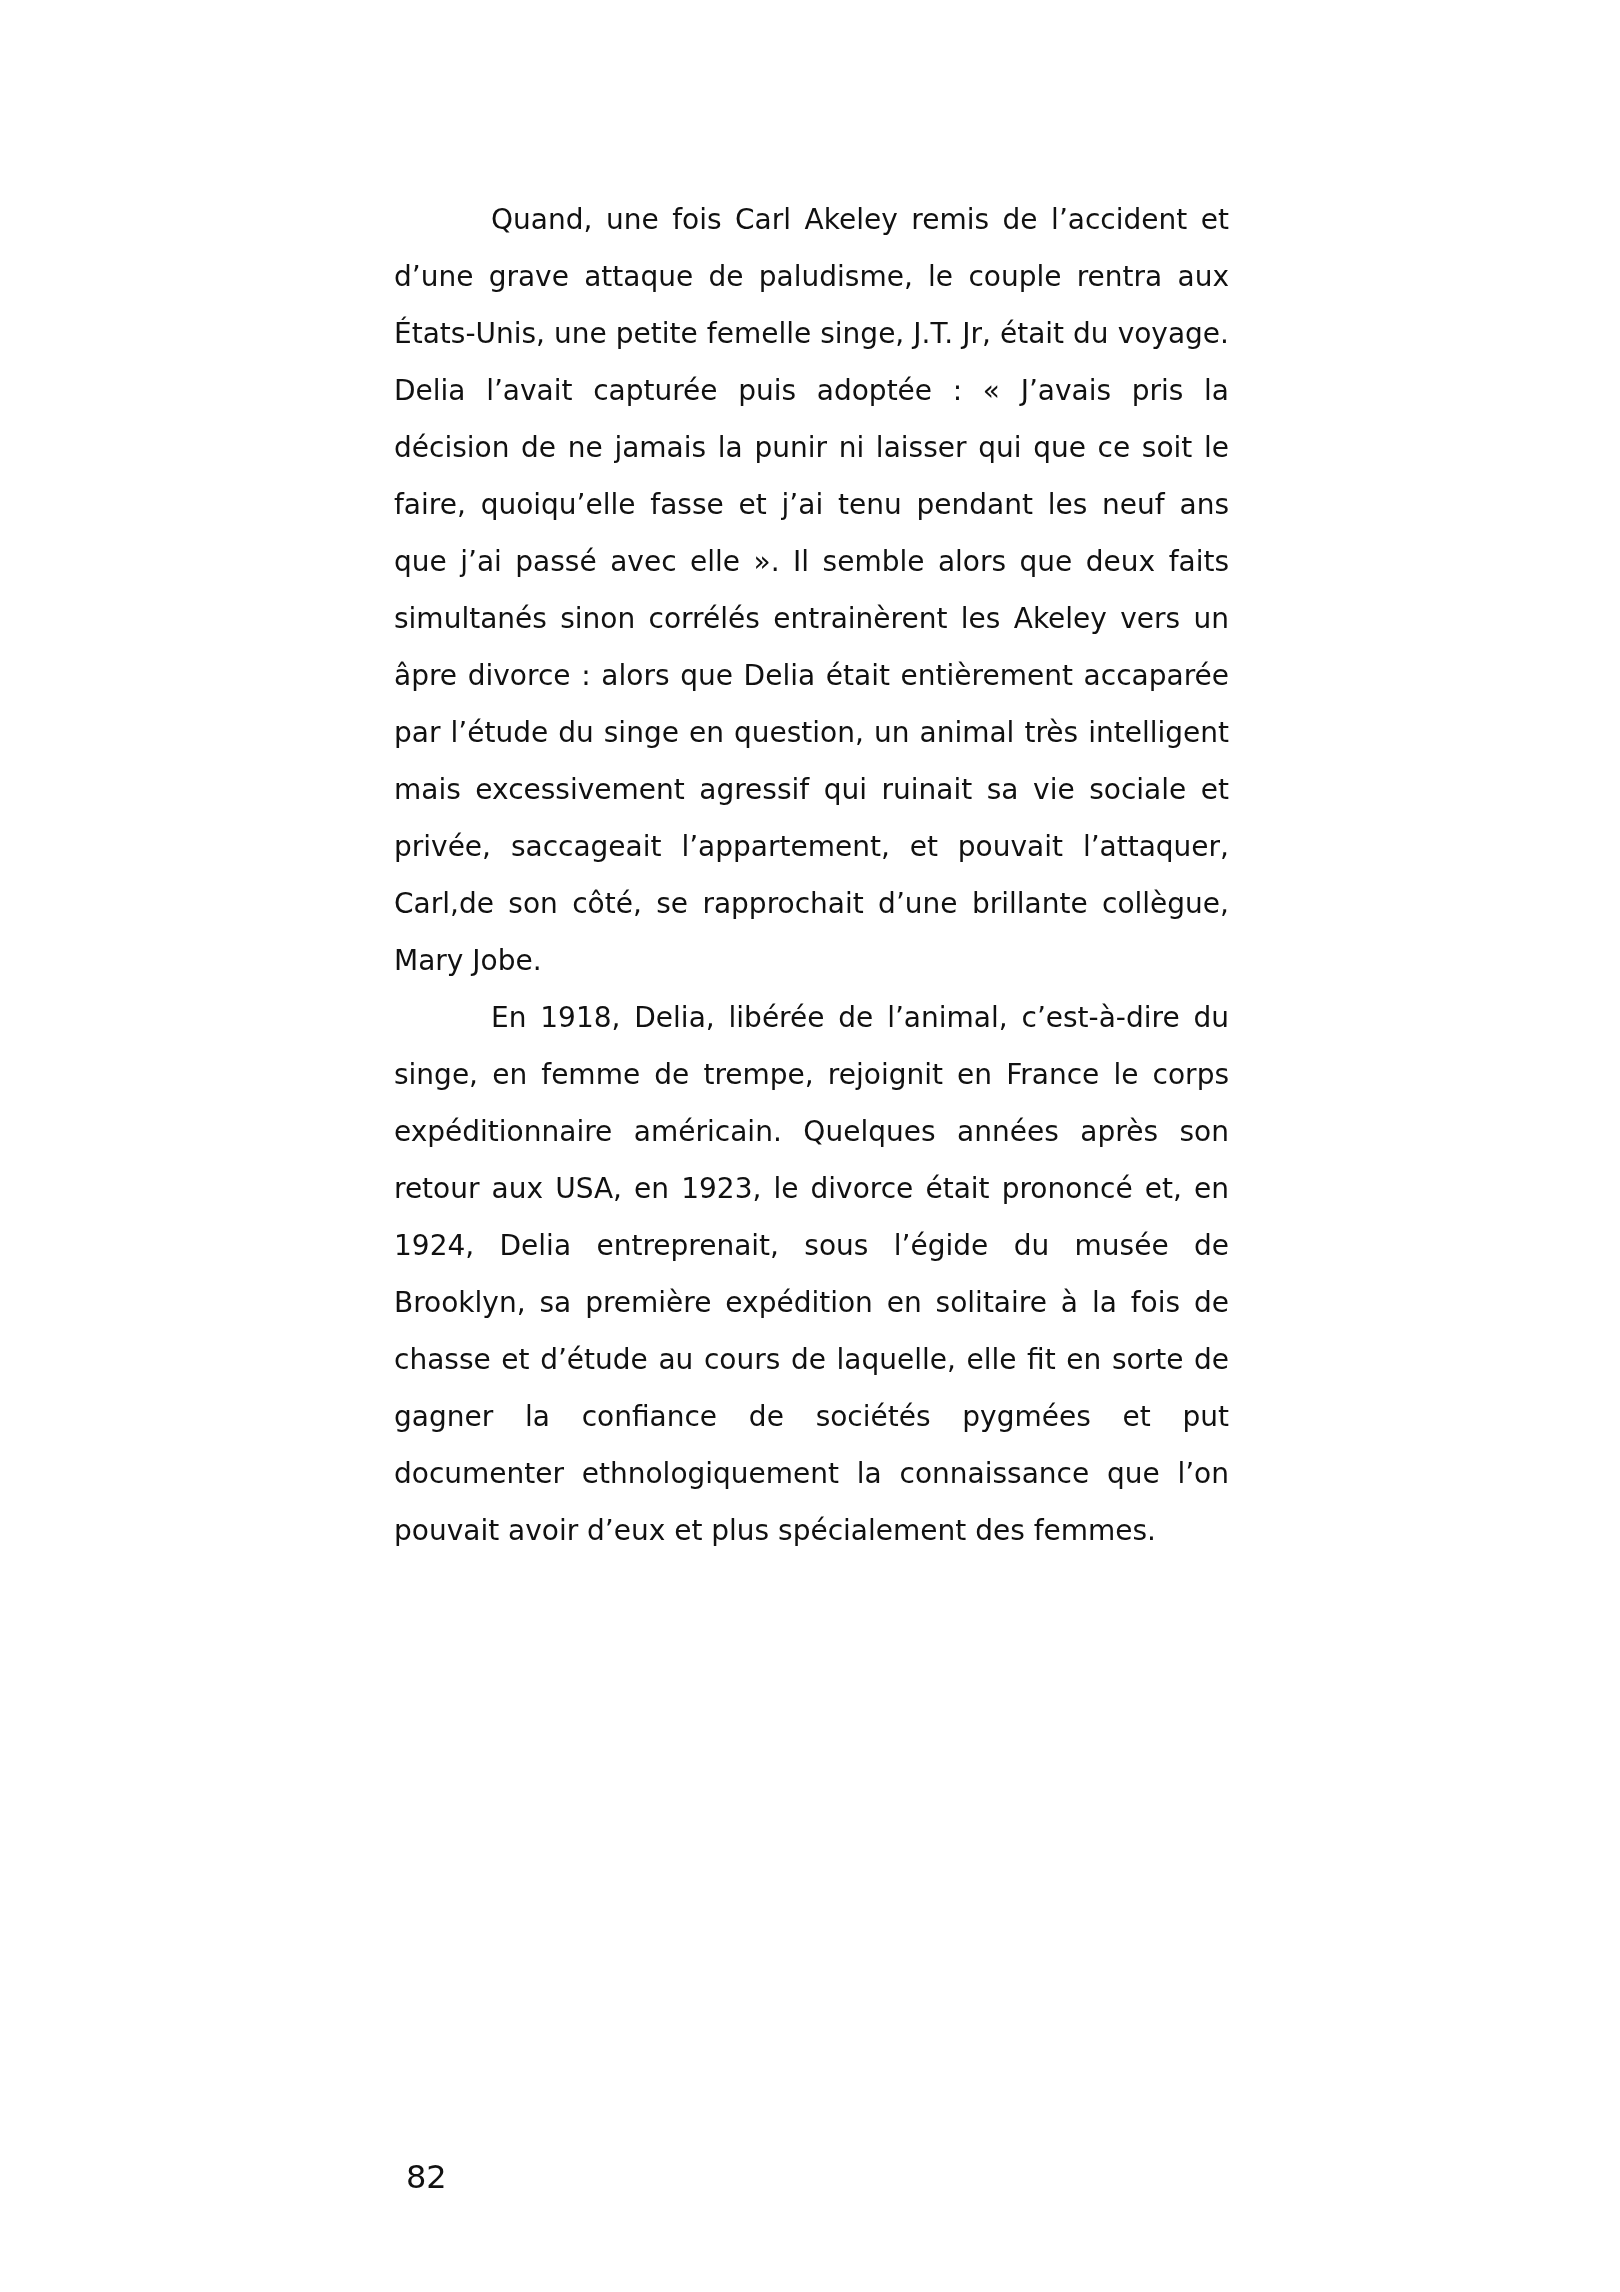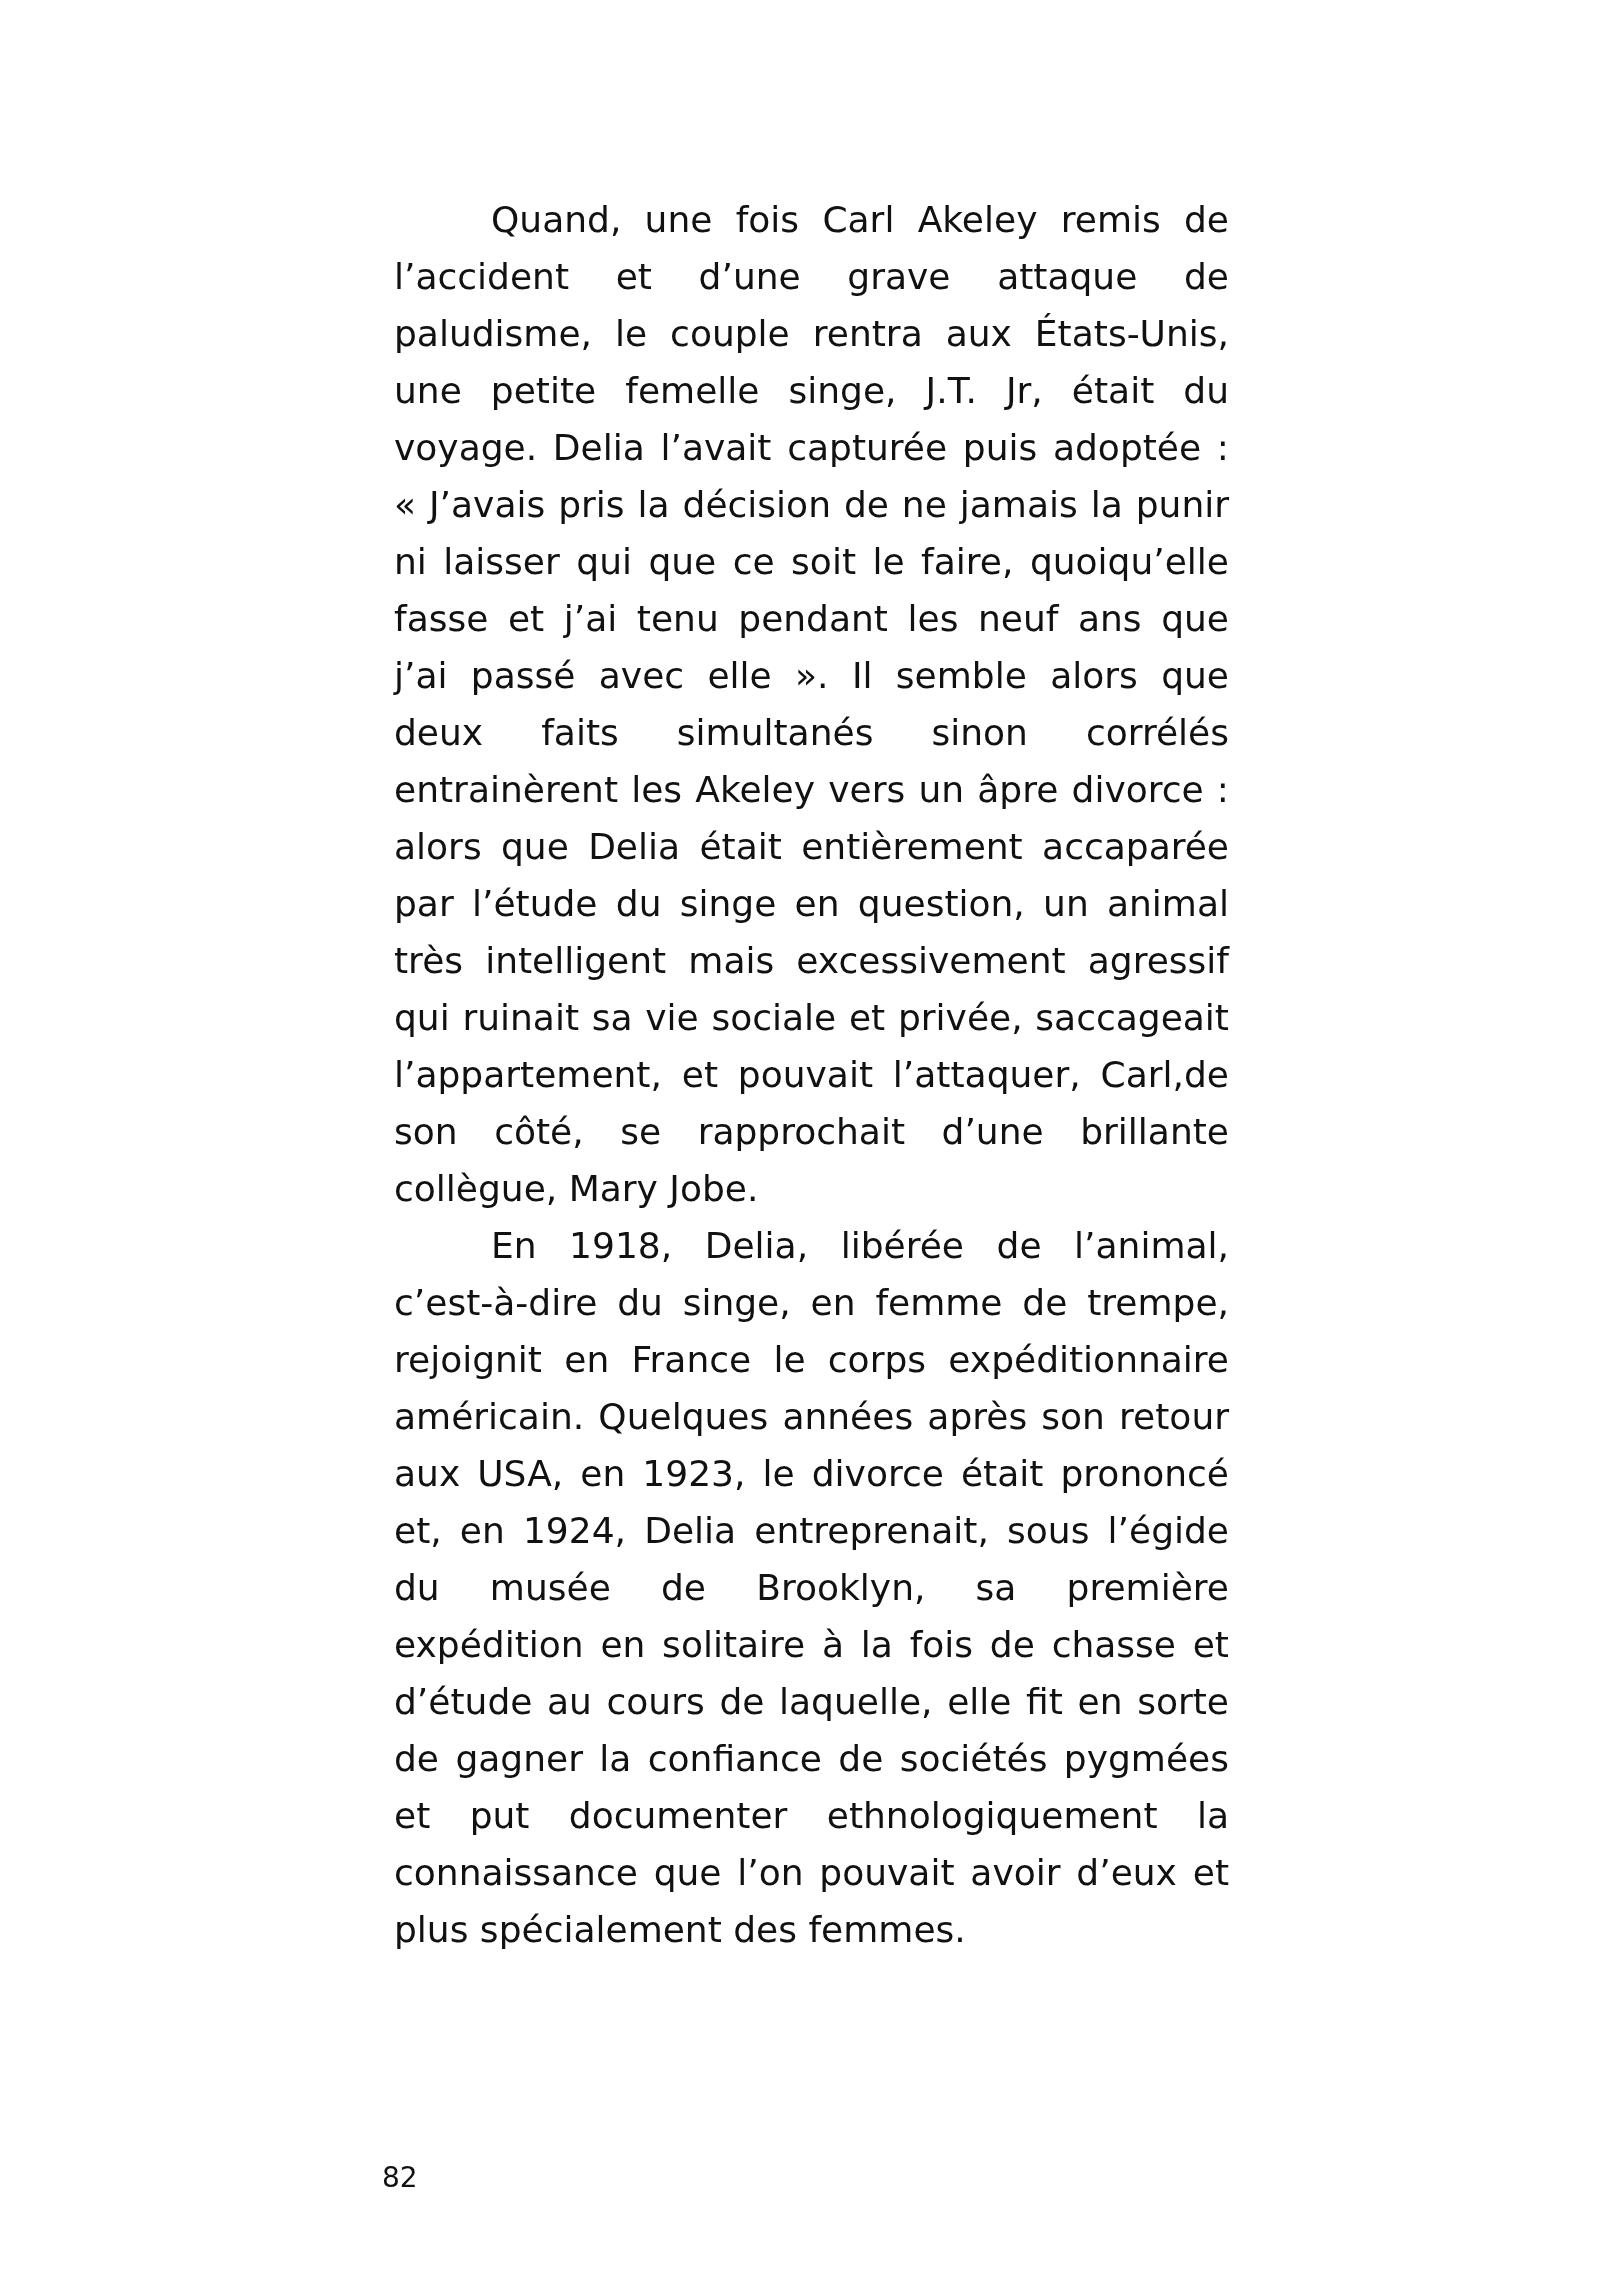--- a/index.html
+++ b/index.html
@@ -21,39 +21,39 @@
       top: 0;
       width: 1620px;
       height: 2293px;
       background: #ffffff;
     }
     .text-block {
       position: absolute;
       left: 394px;
       top: 191px;
       width: 835px;
-      font-size: 36px;
+      font-size: 28px;
       line-height: 57px;
       text-align: justify;
       hyphens: none;
     }
     .text-block p {
       margin: 0;
       text-indent: 97px;
       text-align: justify;
       text-align-last: left;
     }
     .text-block p.last-cut {
       text-align-last: justify;
     }
     .page-number {
       position: absolute;
-      left: 382px;
+      left: 406px;
       top: 2158px;
-      font-size: 28px;
+      font-size: 32px;
       line-height: 39px;
     }
   </style>
 </head>
 <body>
 
 <div class="page">
   <div class="text-block">
     <p>Quand, une fois Carl Akeley remis de l’accident et d’une grave attaque de paludisme, le couple rentra aux États-Unis, une petite femelle singe, J.T. Jr, était du voyage. Delia l’avait capturée puis adoptée : « J’avais pris la décision de ne jamais la punir ni laisser qui que ce soit le faire, quoiqu’elle fasse et j’ai tenu pendant les neuf ans que j’ai passé avec elle ». Il semble alors que deux faits simultanés sinon corrélés entrainèrent les Akeley vers un âpre divorce : alors que Delia était entièrement accaparée par l’étude du singe en question, un animal très intelligent mais excessivement agressif qui ruinait sa vie sociale et privée, saccageait l’appartement, et pouvait l’attaquer, Carl,de son côté, se rapprochait d’une brillante collègue, Mary Jobe.</p>
     <p>En 1918, Delia, libérée de l’animal, c’est-à-dire du singe, en femme de trempe, rejoignit en France le corps expéditionnaire américain. Quelques années après son retour aux USA, en 1923, le divorce était prononcé et, en 1924, Delia entreprenait, sous l’égide du musée de Brooklyn, sa première expédition en solitaire à la fois de chasse et d’étude au cours de laquelle, elle fit en sorte de gagner la confiance de sociétés pygmées et put documenter ethnologiquement la connaissance que l’on pouvait avoir d’eux et plus spécialement des femmes.</p>

